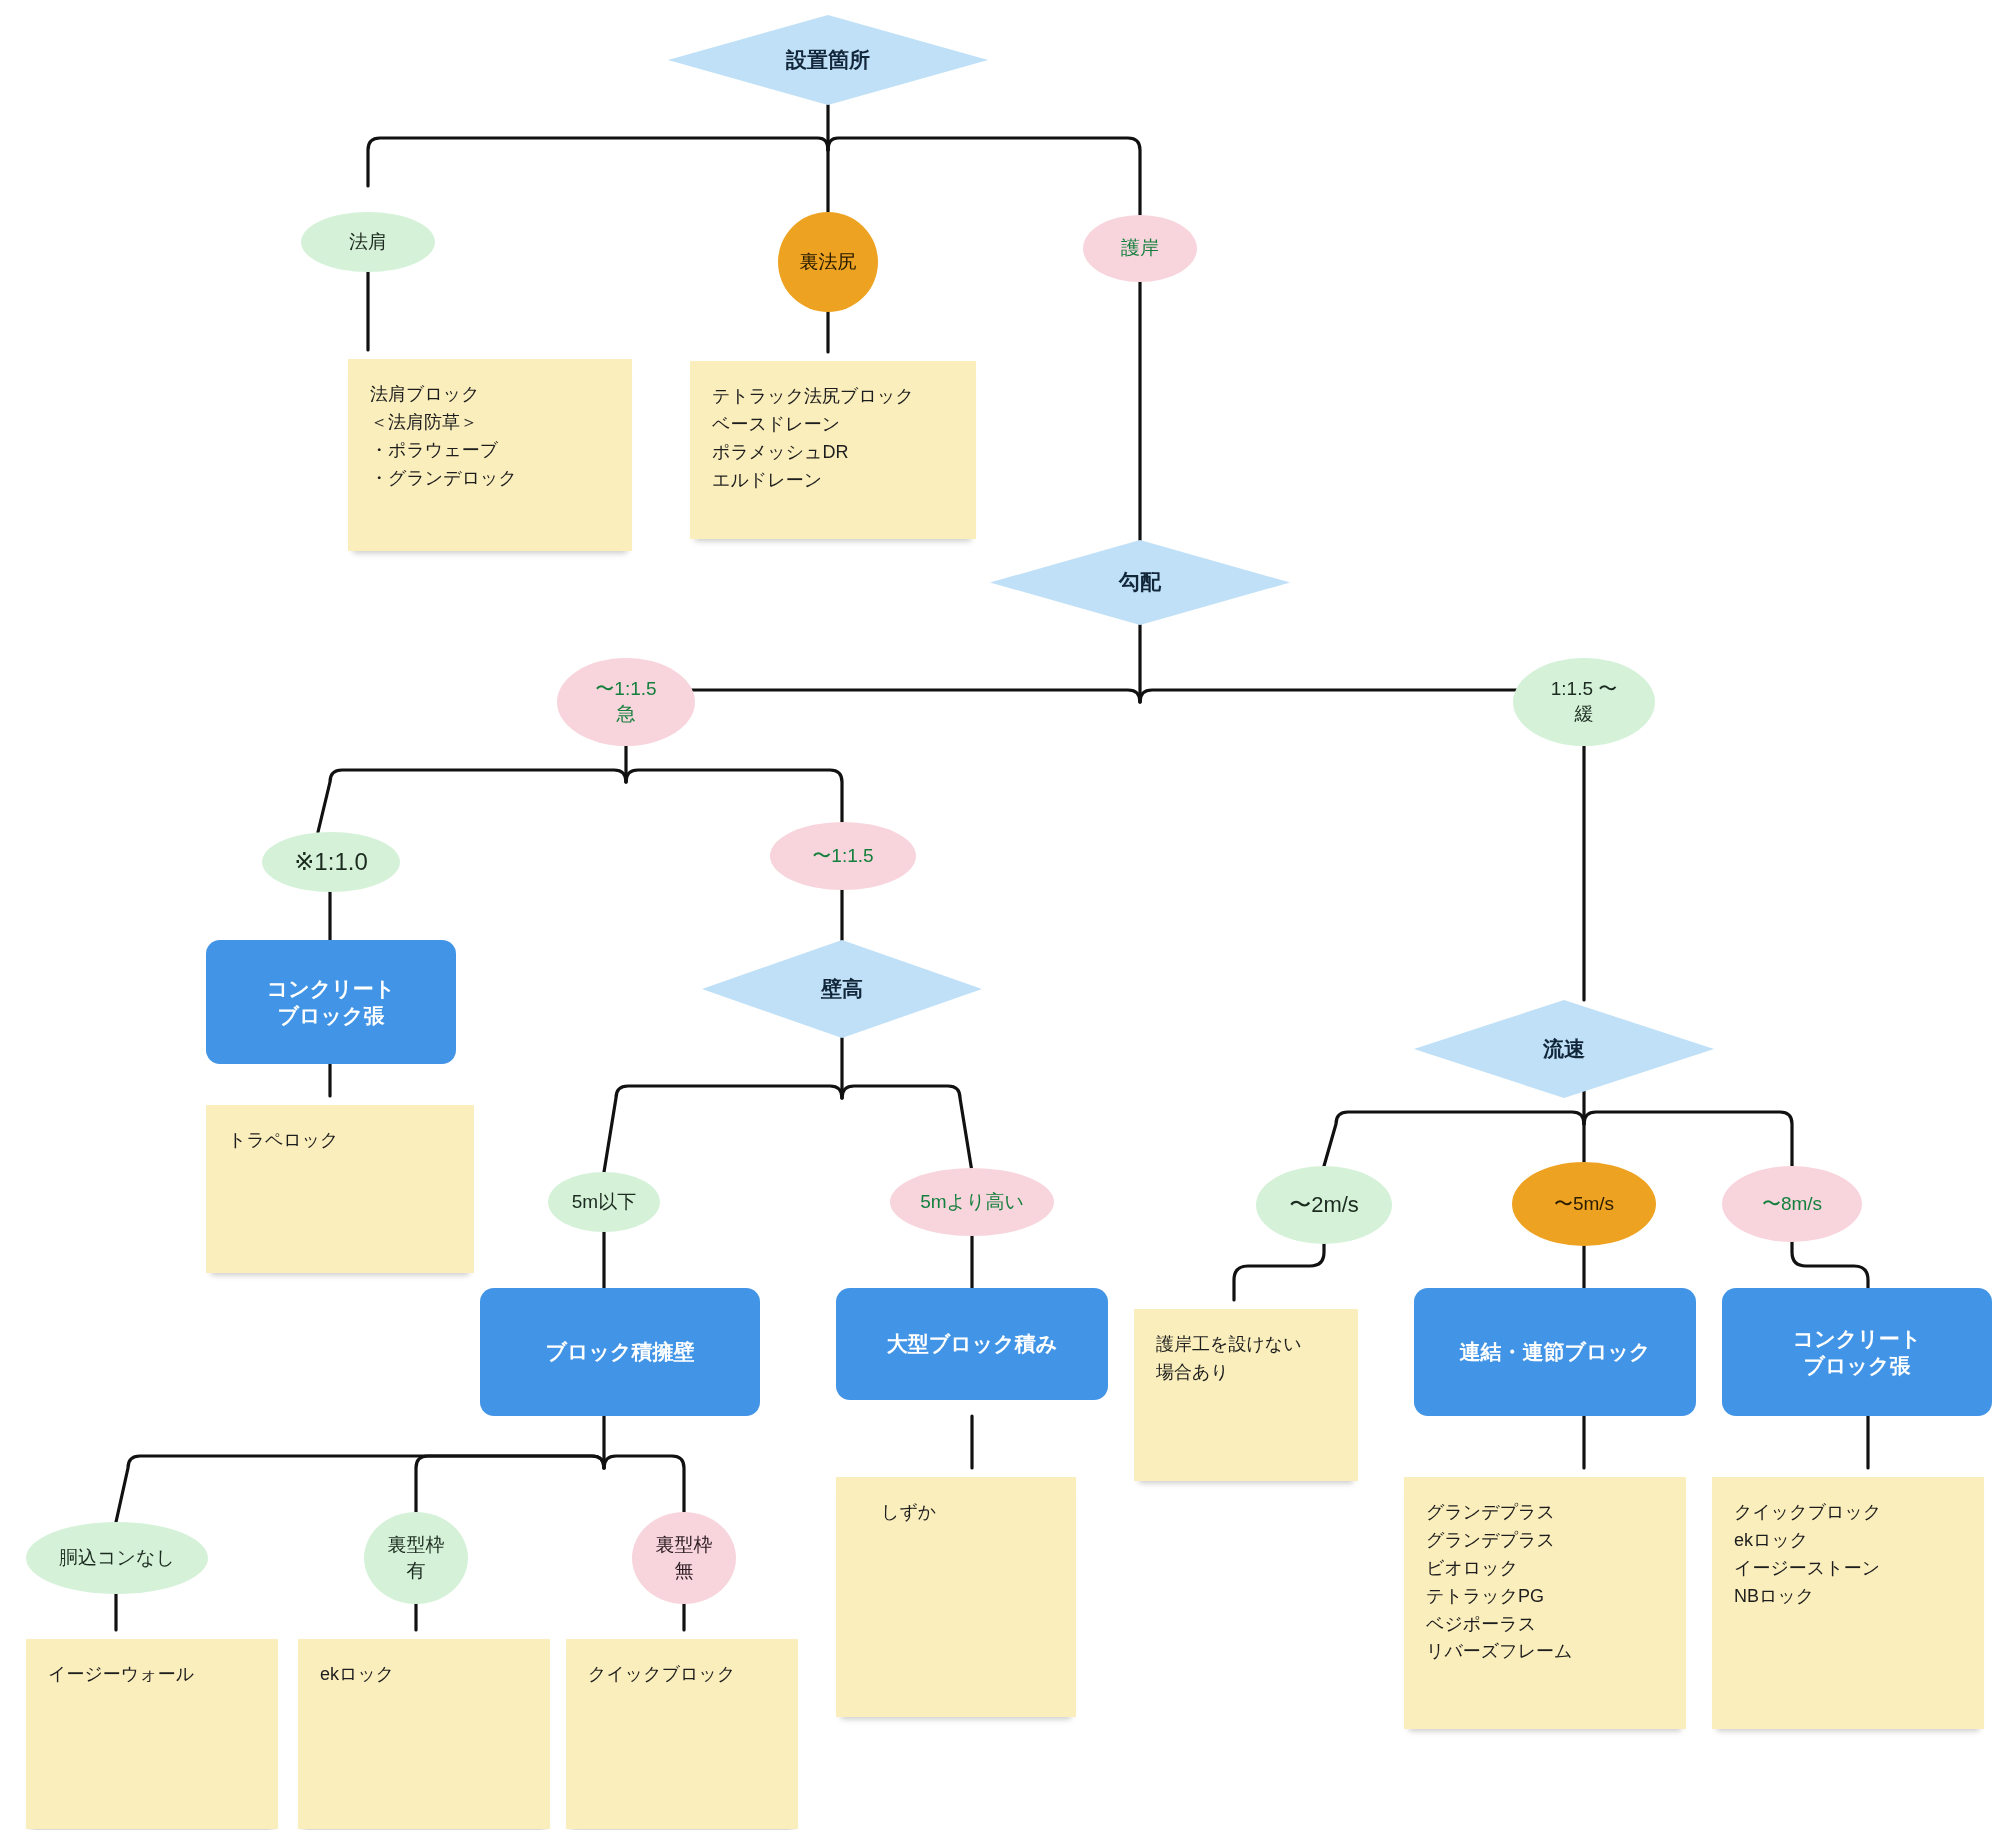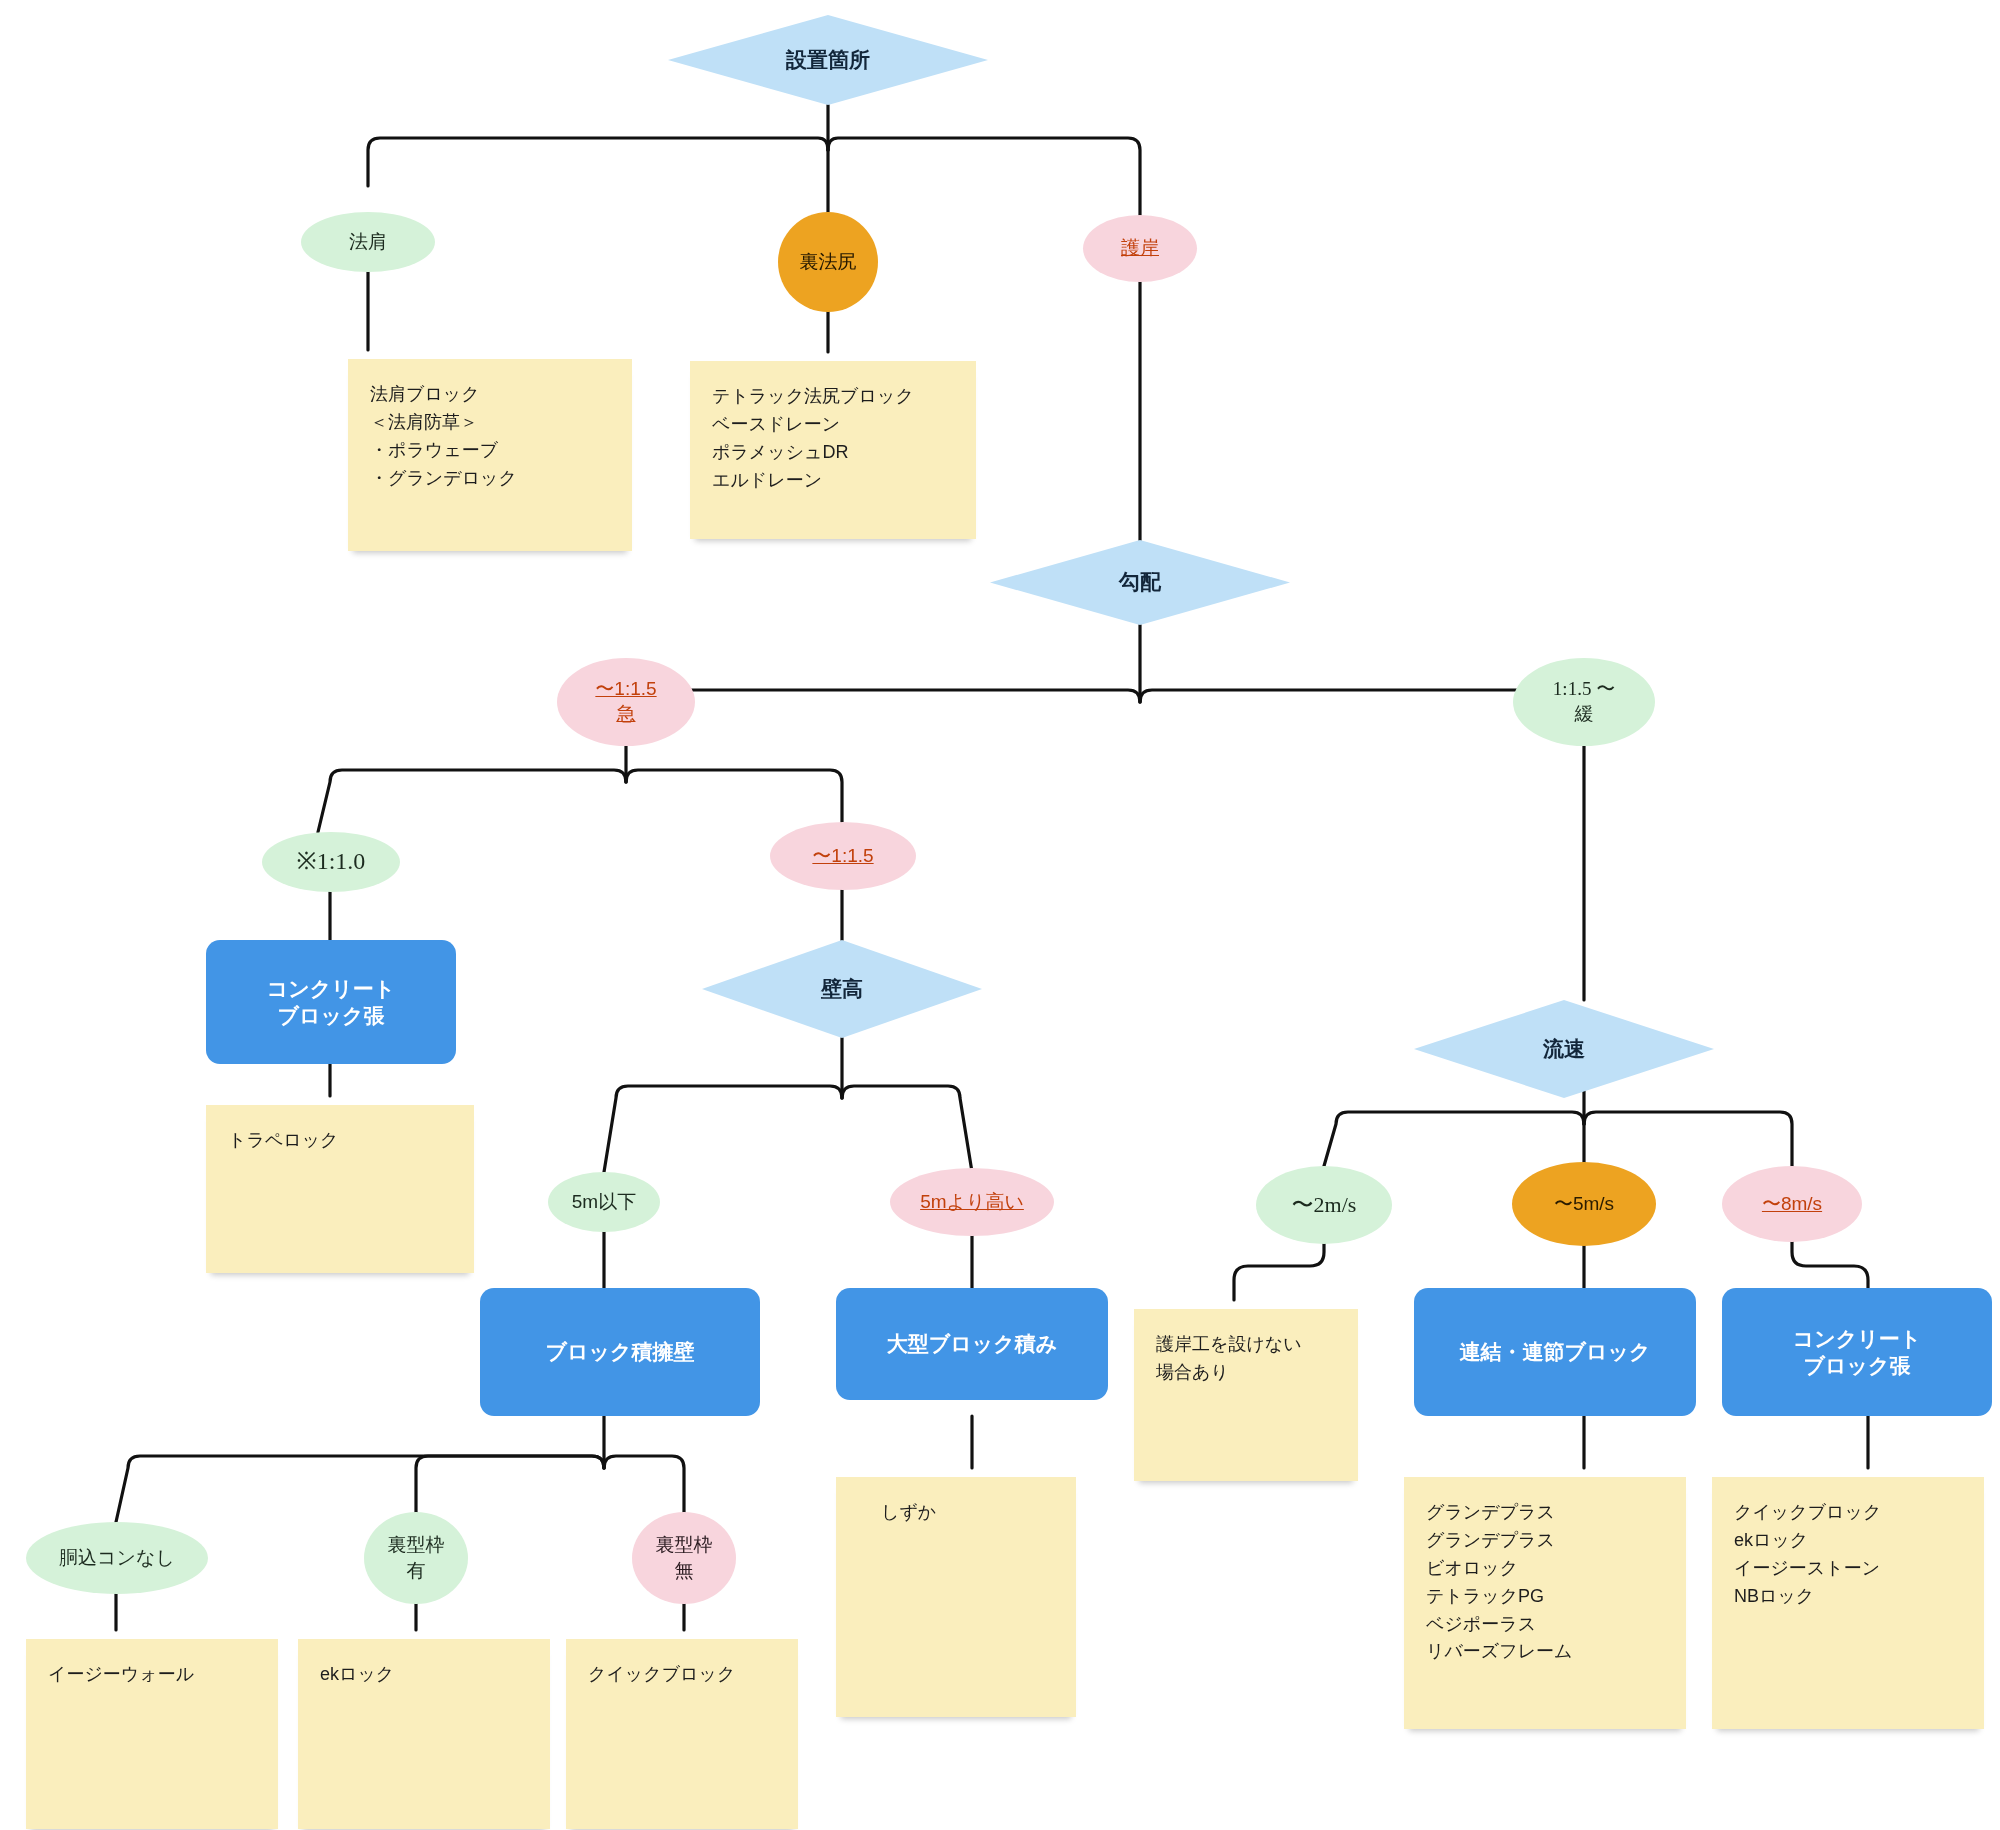--- a/index.html
+++ b/index.html
@@ -9,22 +9,22 @@
 
   .node{position:absolute;box-sizing:border-box;display:flex;align-items:center;justify-content:center;text-align:center;}
 
   
   .diamond{background:#bfe0f7;clip-path:polygon(50% 0%,100% 50%,50% 100%,0% 50%);
            color:#12263a;font-weight:bold;}
   .diamond span{display:block;line-height:1.25;}
 
   
   .ellipse{border-radius:50%;}
-  .ellipse.green{background:#d5f2d9;color:#1c2b1f;font-family:Liberation Serif, serif;}
-  .ellipse.pink{background:#f8d5dd;color:#c2410c;text-decoration:underline;}
+  .ellipse.green{background:#d5f2d9;color:#1c2b1f;}
+  .ellipse.pink{background:#f8d5dd;color:#15803d;}
   .ellipse.orange{background:#eda321;color:#2b1c00;}
   .ellipse span{display:block;line-height:1.3;}
 
   
   .circle{border-radius:50%;}
   .circle.green{background:#d5f2d9;color:#1c2b1f;}
   .circle.orange{background:#eda321;color:#241800;}
   .circle.pink{background:#f8d5dd;color:#2b1c21;}
 
   

